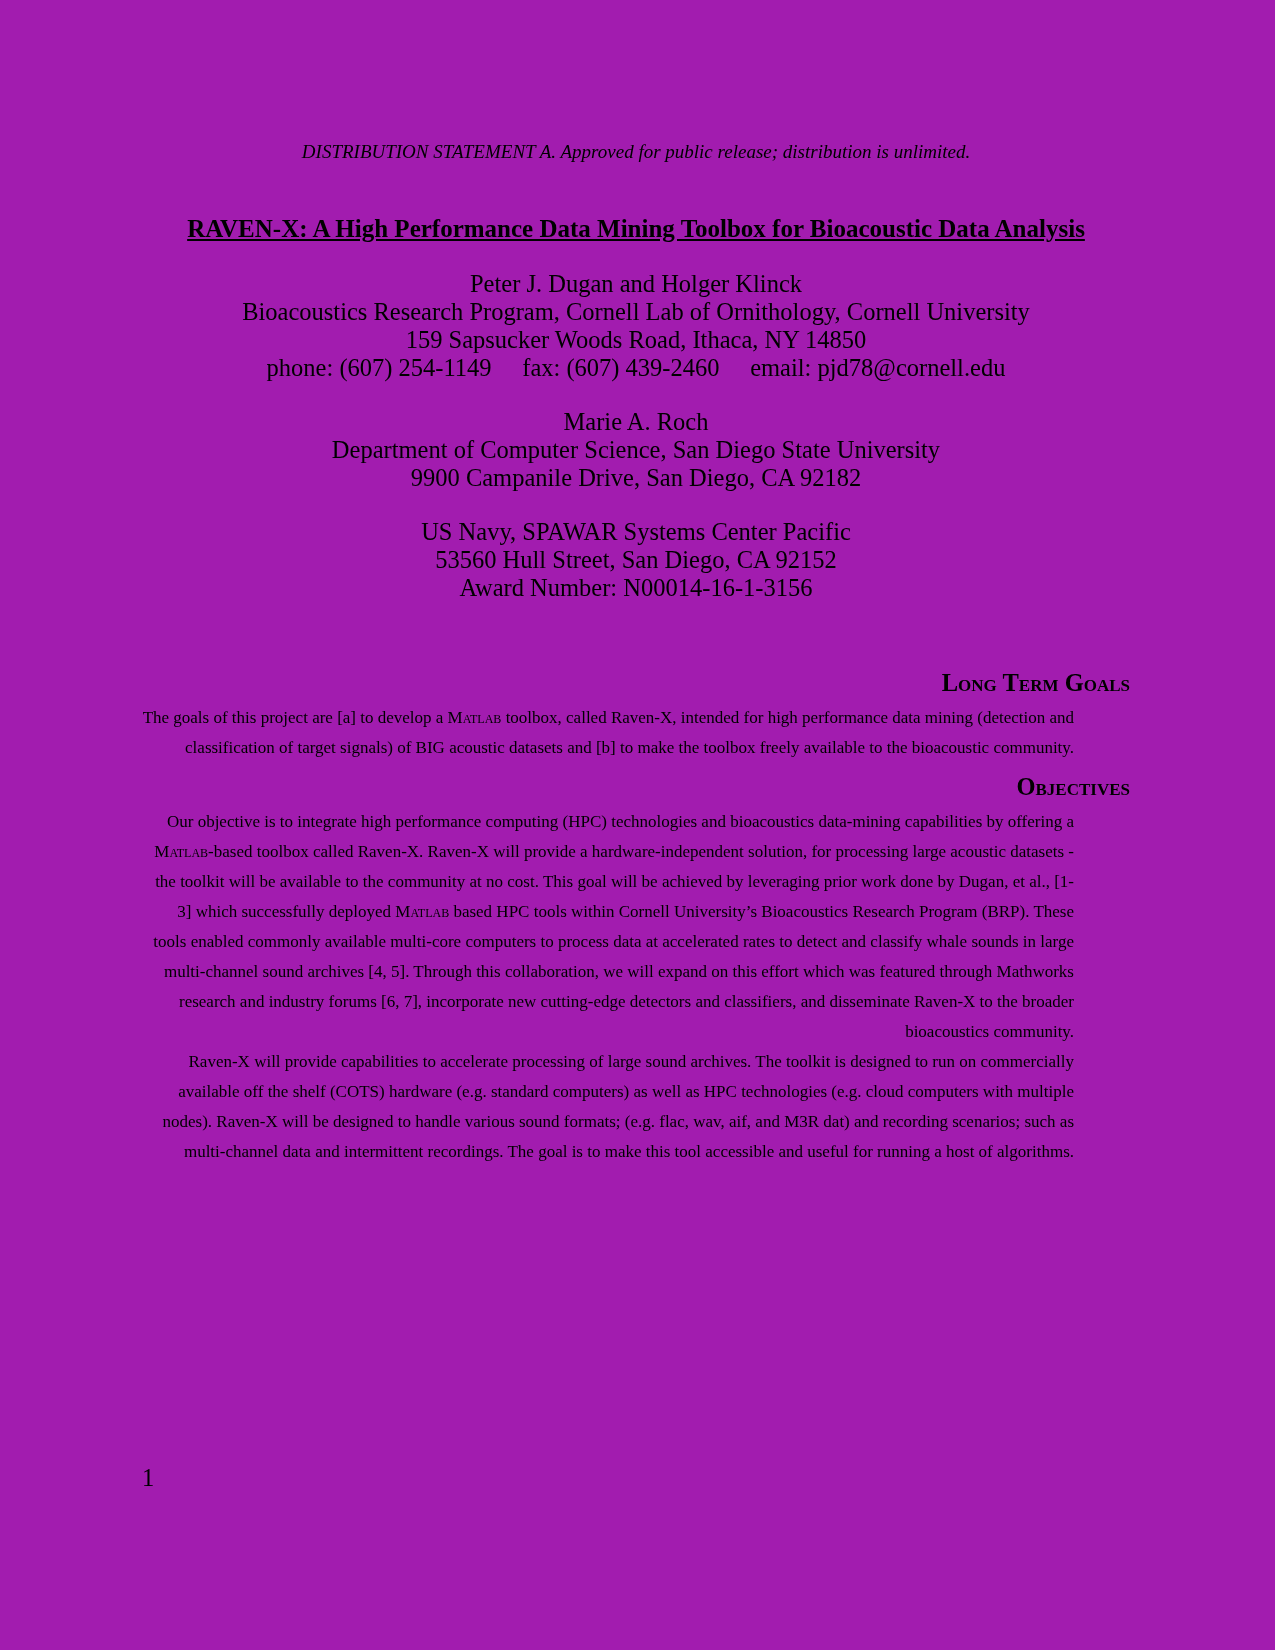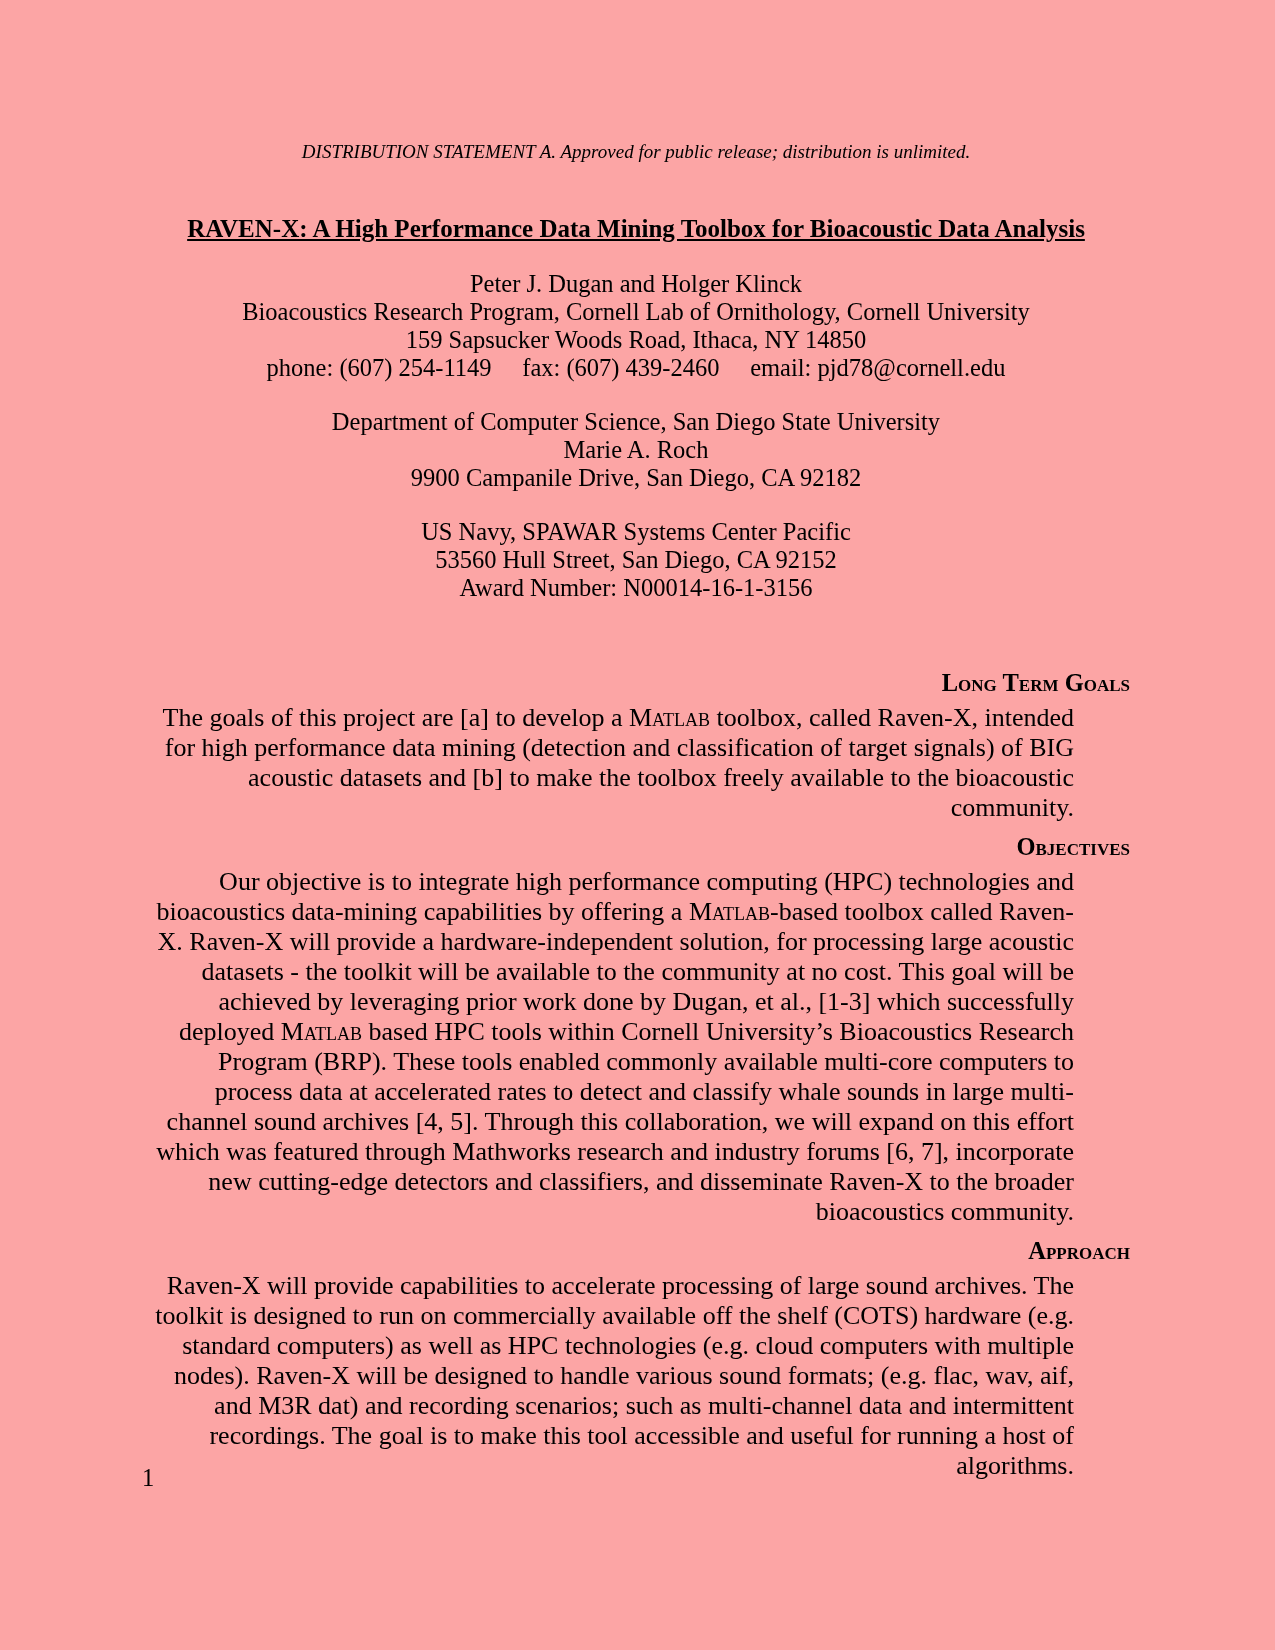--- a/index.html
+++ b/index.html
@@ -6,21 +6,21 @@
   html, body { background: #ffffff; }
   body {
     width: 1275px;
     font-family: "Liberation Serif", "DejaVu Serif", serif;
     color: #000000;
   }
   .page {
     position: relative;
     width: 1275px;
     height: 1650px;
-    background: #fca5a5;
+    background: #a21caf;
     padding: 140px 145px 0 142px;
     overflow: hidden;
   }
   .header-area { text-align: center; }
   .dist {
     font-size: 19px;
     font-style: italic;
     line-height: 24px;
   }
   .title {
@@ -43,21 +43,21 @@
   .sections { margin-top: 66px; text-align: right; }
   .sections h2 {
     font-size: 24.5px;
     font-weight: bold;
     font-variant: small-caps;
     line-height: 30px;
     margin-top: 9px;
     margin-bottom: 5px;
   }
   .sections p.body {
-    font-size: 26px;
+    font-size: 17px;
     line-height: 30px;
     max-width: 932px;
   }
   .smallcaps { font-variant: small-caps; }
   .page-number {
     position: absolute;
     left: 142px;
     top: 1464px;
     font-size: 24.5px;
     line-height: 28px;
@@ -74,22 +74,22 @@
     <h1 class="title">RAVEN-X: A High Performance Data Mining Toolbox for Bioacoustic Data Analysis</h1>
 
     <div class="author-block">
       <p>Peter J. Dugan and Holger Klinck</p>
       <p>Bioacoustics Research Program, Cornell Lab of Ornithology, Cornell University</p>
       <p>159 Sapsucker Woods Road, Ithaca, NY 14850</p>
       <p>phone: (607) 254-1149     fax: (607) 439-2460     email: pjd78@cornell.edu</p>
     </div>
 
     <div class="author-block">
+      <p>Marie A. Roch</p>
       <p>Department of Computer Science, San Diego State University</p>
-      <p>Marie A. Roch</p>
       <p>9900 Campanile Drive, San Diego, CA 92182</p>
     </div>
 
     <div class="author-block">
       <p>US Navy, SPAWAR Systems Center Pacific</p>
       <p>53560 Hull Street, San Diego, CA 92152</p>
     </div>
 
     <p class="award">Award Number: N00014-16-1-3156</p>
   </div>
@@ -100,21 +100,20 @@
       <h2>Long Term Goals</h2>
       <p class="body"><span>The goals of this project are [a] to develop a </span><span class="smallcaps">Matlab</span><span> toolbox, called Raven-X, intended for high performance data mining (detection and classification of target signals) of BIG acoustic datasets and [b] to make the toolbox freely available to the bioacoustic community.</span></p>
     </section>
 
     <section>
       <h2>Objectives</h2>
       <p class="body"><span>Our objective is to integrate high performance computing (HPC) technologies and bioacoustics data-mining capabilities by offering a </span><span class="smallcaps">Matlab</span><span>-based toolbox called Raven-X.  Raven-X will provide a hardware-independent solution, for processing large acoustic datasets - the toolkit will be available to the community at no cost. This goal will be achieved by leveraging prior work done by Dugan, et al., [1-3] which successfully deployed </span><span class="smallcaps">Matlab</span><span> based HPC tools within Cornell University’s Bioacoustics Research Program (BRP). These tools enabled commonly available multi-core computers to process data at accelerated rates to detect and classify whale sounds in large multi-channel sound archives [4, 5]. Through this collaboration, we will expand on this effort which was featured through Mathworks research and industry forums [6, 7], incorporate new cutting-edge detectors and classifiers, and disseminate Raven-X to the broader bioacoustics community.</span></p>
     </section>
 
     <section>
-      <h2>Approach</h2>
       <p class="body"><span>Raven-X will provide capabilities to accelerate processing of large sound archives.  The toolkit is designed to run on commercially available off the shelf (COTS) hardware (e.g. standard computers) as well as HPC technologies (e.g. cloud computers with multiple nodes).  Raven-X will be designed to handle various sound formats; (e.g. flac, wav, aif, and M3R dat) and recording scenarios; such as multi-channel data and intermittent recordings. The goal is to make this tool accessible and useful for running a host of algorithms.</span></p>
     </section>
 
   </div>
 
   <p class="page-number">1</p>
 
 </div>
 
 </body></html>

